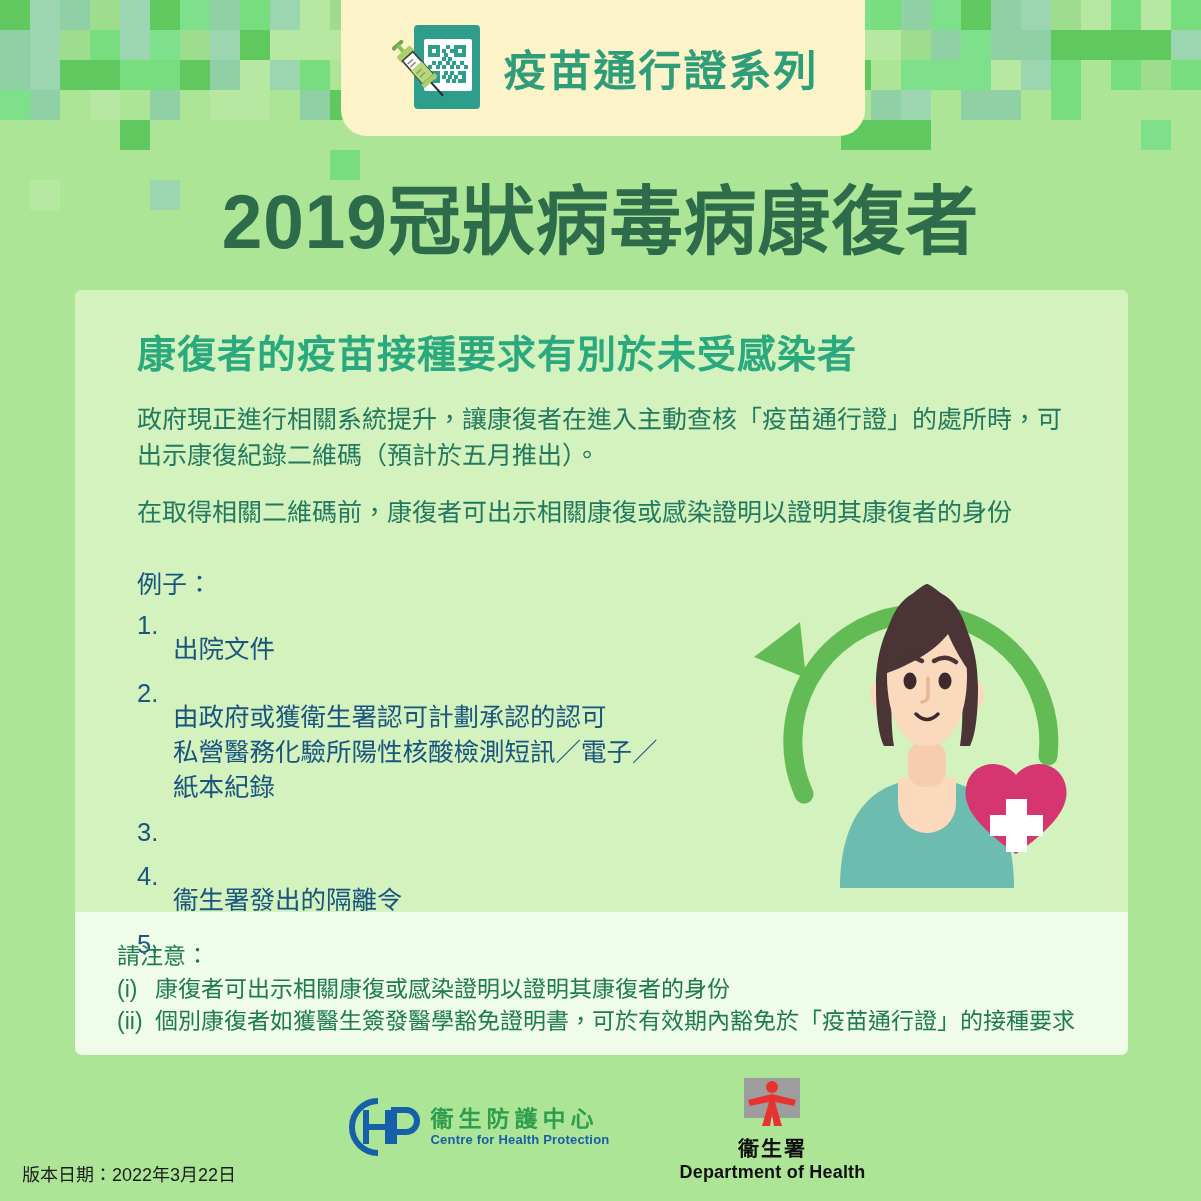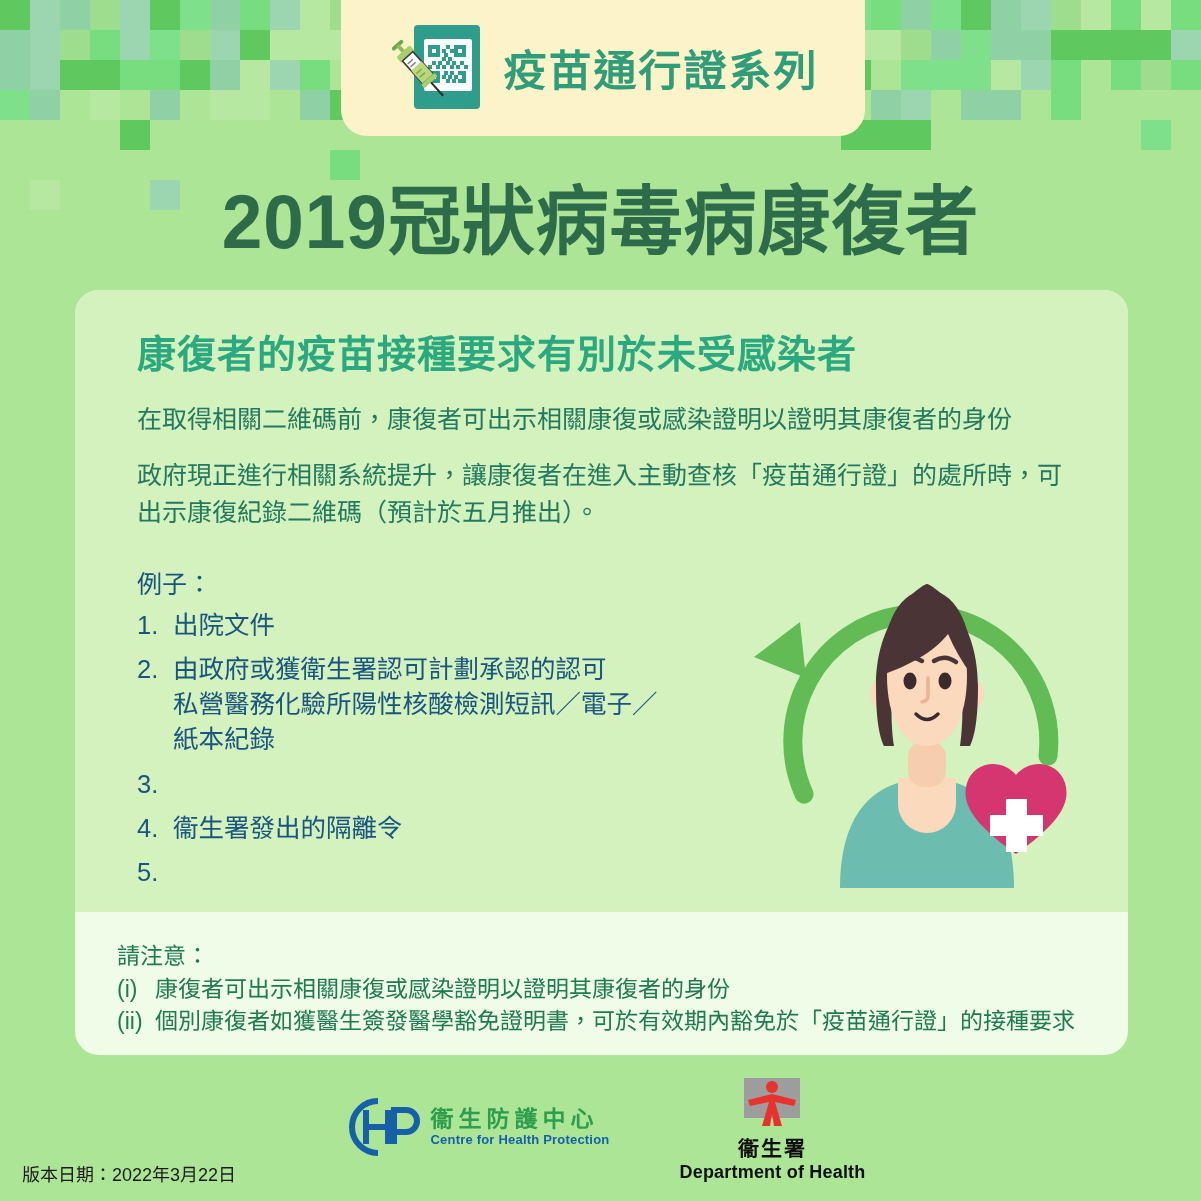--- a/index.html
+++ b/index.html
@@ -103,21 +103,21 @@
   }
 
   
   .card {
     position: absolute;
     left: 75px;
     top: 290px;
     width: 1053px;
     height: 765px;
     background: #eefce8;
-    border-radius: 24px;
+    border-radius: 7px;
     overflow: hidden;
   }
   .panel {
     position: absolute;
     left: 0;
     top: 0;
     width: 1053px;
     height: 622px;
     background: #d3f2bd;
   }
@@ -156,21 +156,21 @@
     color: #1a5580;
     line-height: 1.38;
     width: 600px;
   }
   ol.examples li {
     display: flex;
     gap: 10px;
     margin-bottom: 9px;
   }
   ol.examples li .num { flex: none; width: 26px; }
-  ol.examples li .txt { white-space: pre-line; }
+  ol.examples li .txt { white-space: pre-line; margin-top: 24px; }
 
   
   .illus {
     position: absolute;
     right: 22px;
     top: 236px;
     width: 358px;
     height: 362px;
   }
 
@@ -419,22 +419,22 @@
     <div class="banner-title">疫苗通行證系列</div>
   </div>
 
   <div class="main-title">2019冠狀病毒病康復者</div>
 
   <div class="card">
 
     <div class="panel">
       <div class="panel-inner">
         <div class="section-heading">康復者的疫苗接種要求有別於未受感染者</div>
+        <div class="para">政府現正進行相關系統提升，讓康復者在進入主動查核「疫苗通行證」的處所時，可出示康復紀錄二維碼（預計於五月推出）。</div>
         <div class="para">在取得相關二維碼前，康復者可出示相關康復或感染證明以證明其康復者的身份</div>
-        <div class="para">政府現正進行相關系統提升，讓康復者在進入主動查核「疫苗通行證」的處所時，可出示康復紀錄二維碼（預計於五月推出）。</div>
         <div class="examples-label">例子：</div>
         <ol class="examples">
           <li>
             <span class="num">1.</span>
             <span class="txt">出院文件</span>
           </li>
           <li>
             <span class="num">2.</span>
             <span class="txt">由政府或獲衛生署認可計劃承認的認可
 私營醫務化驗所陽性核酸檢測短訊／電子／

